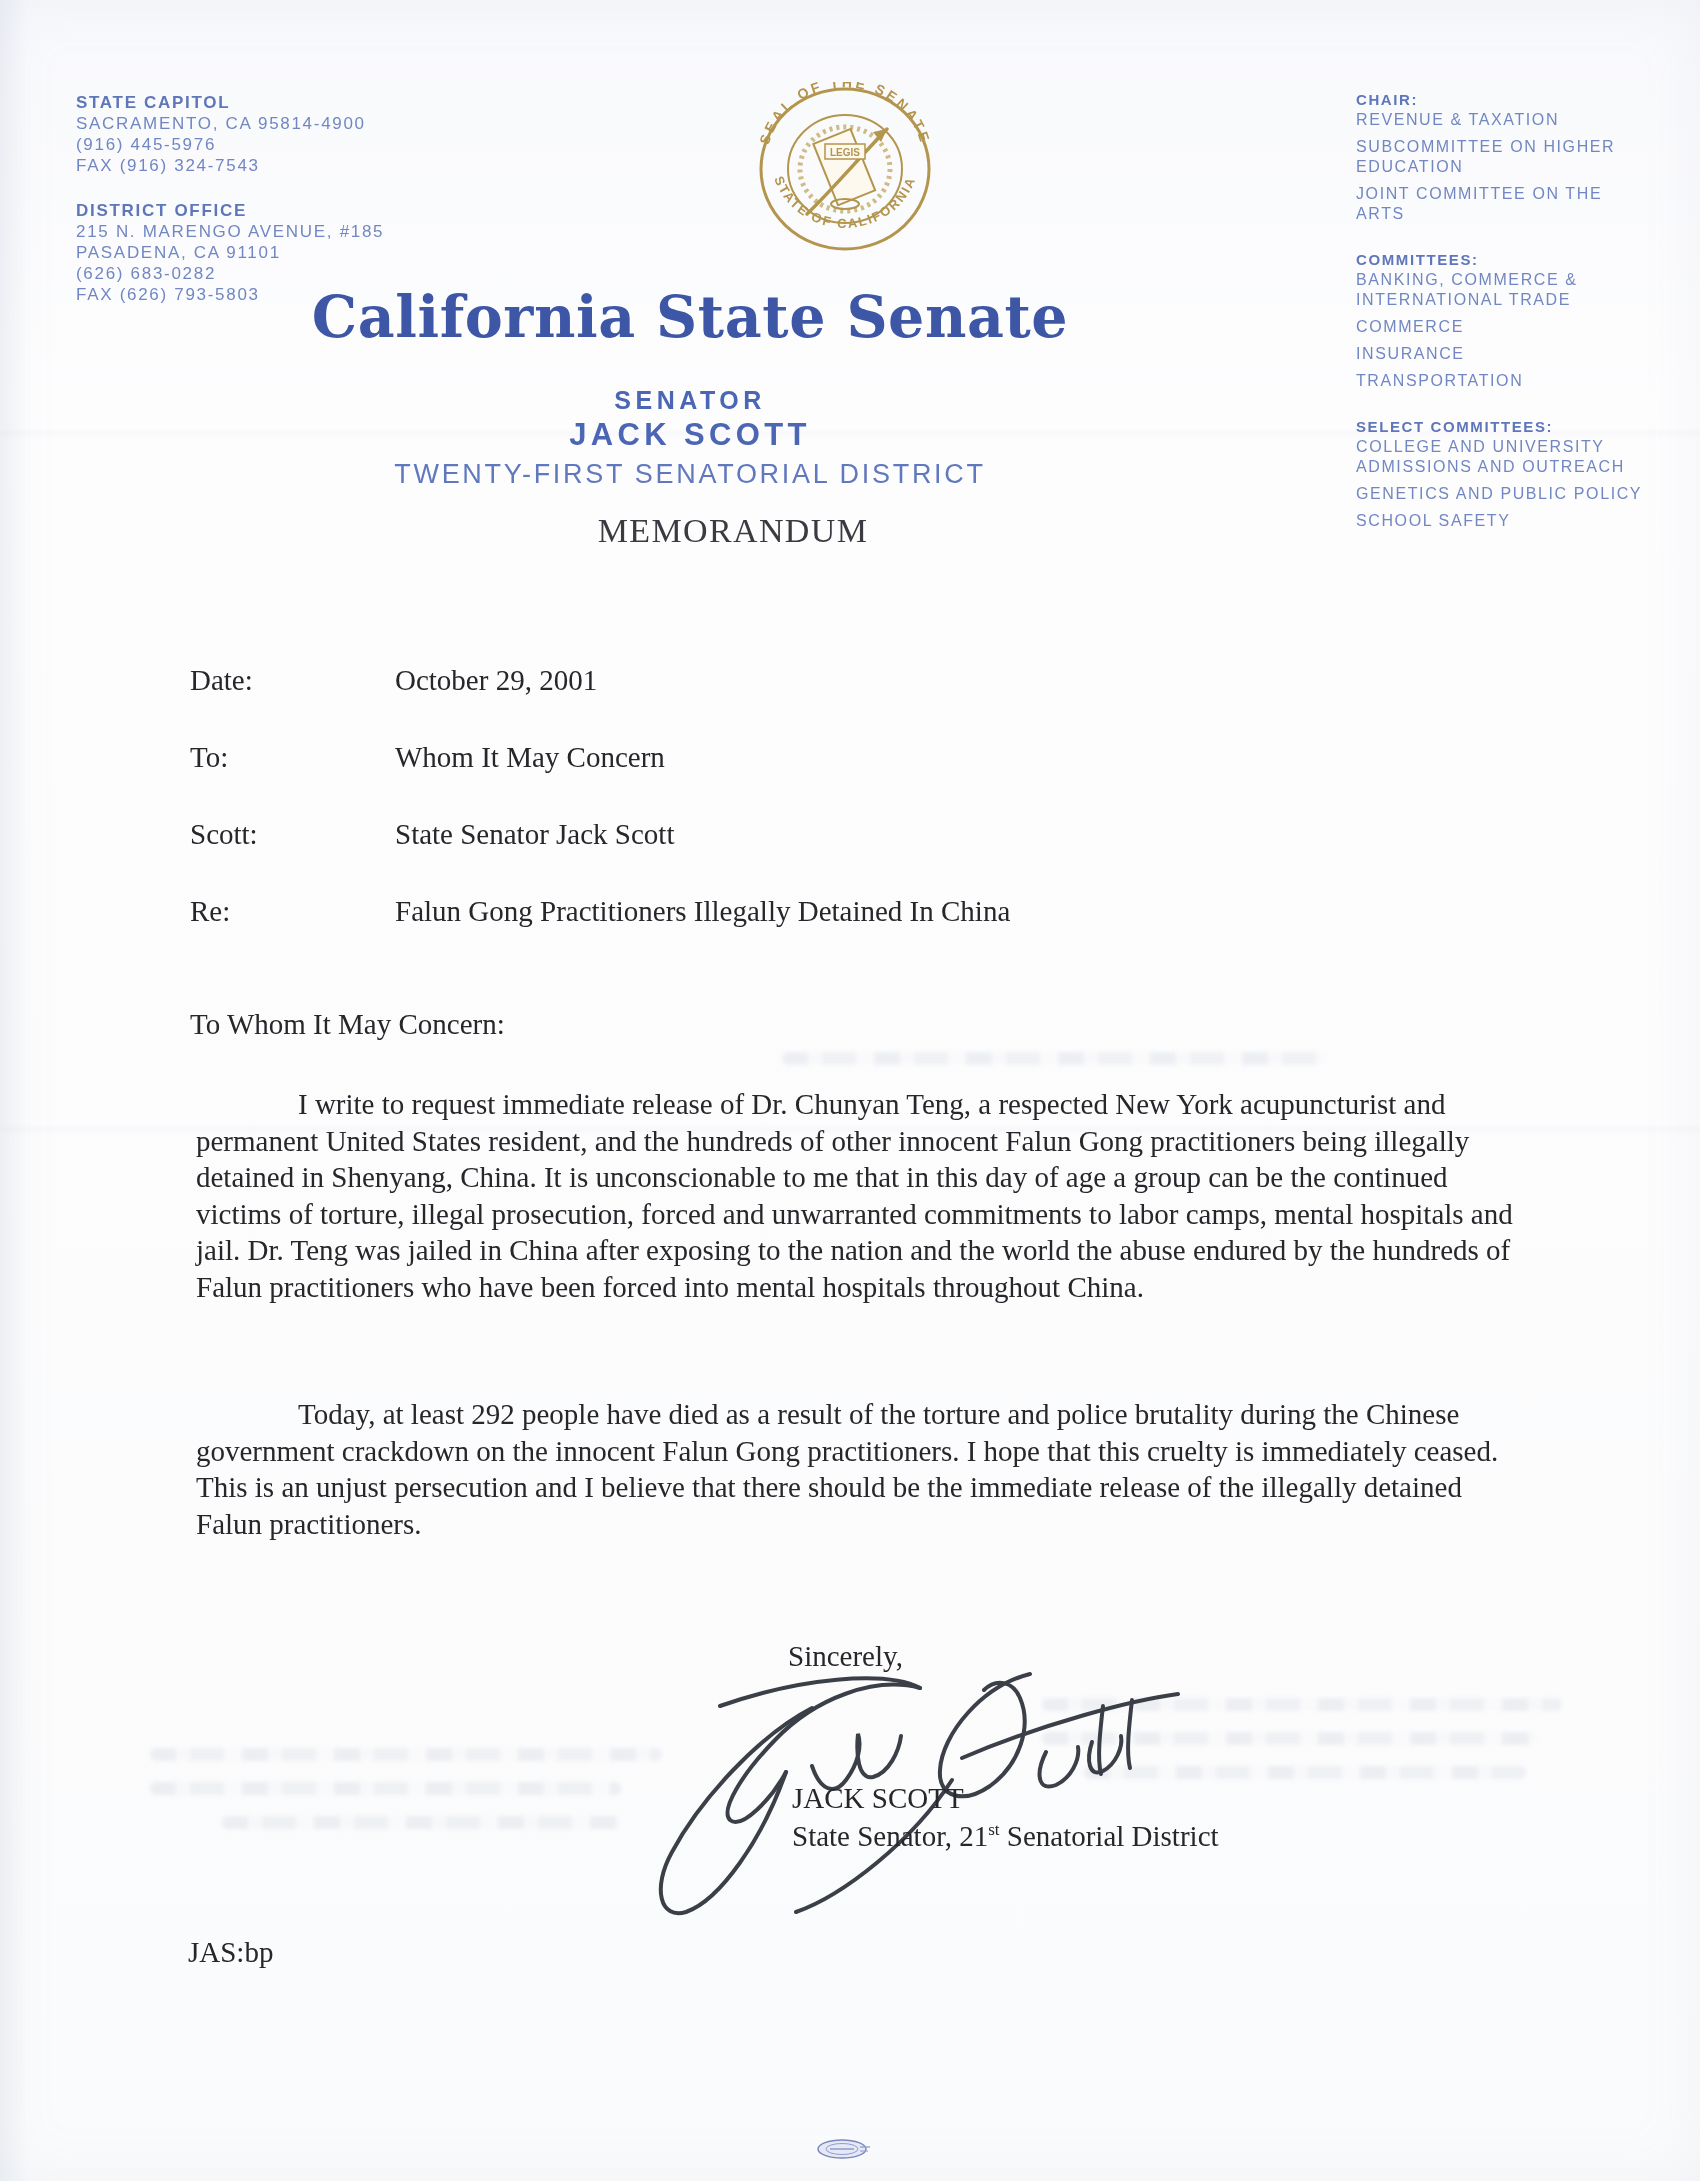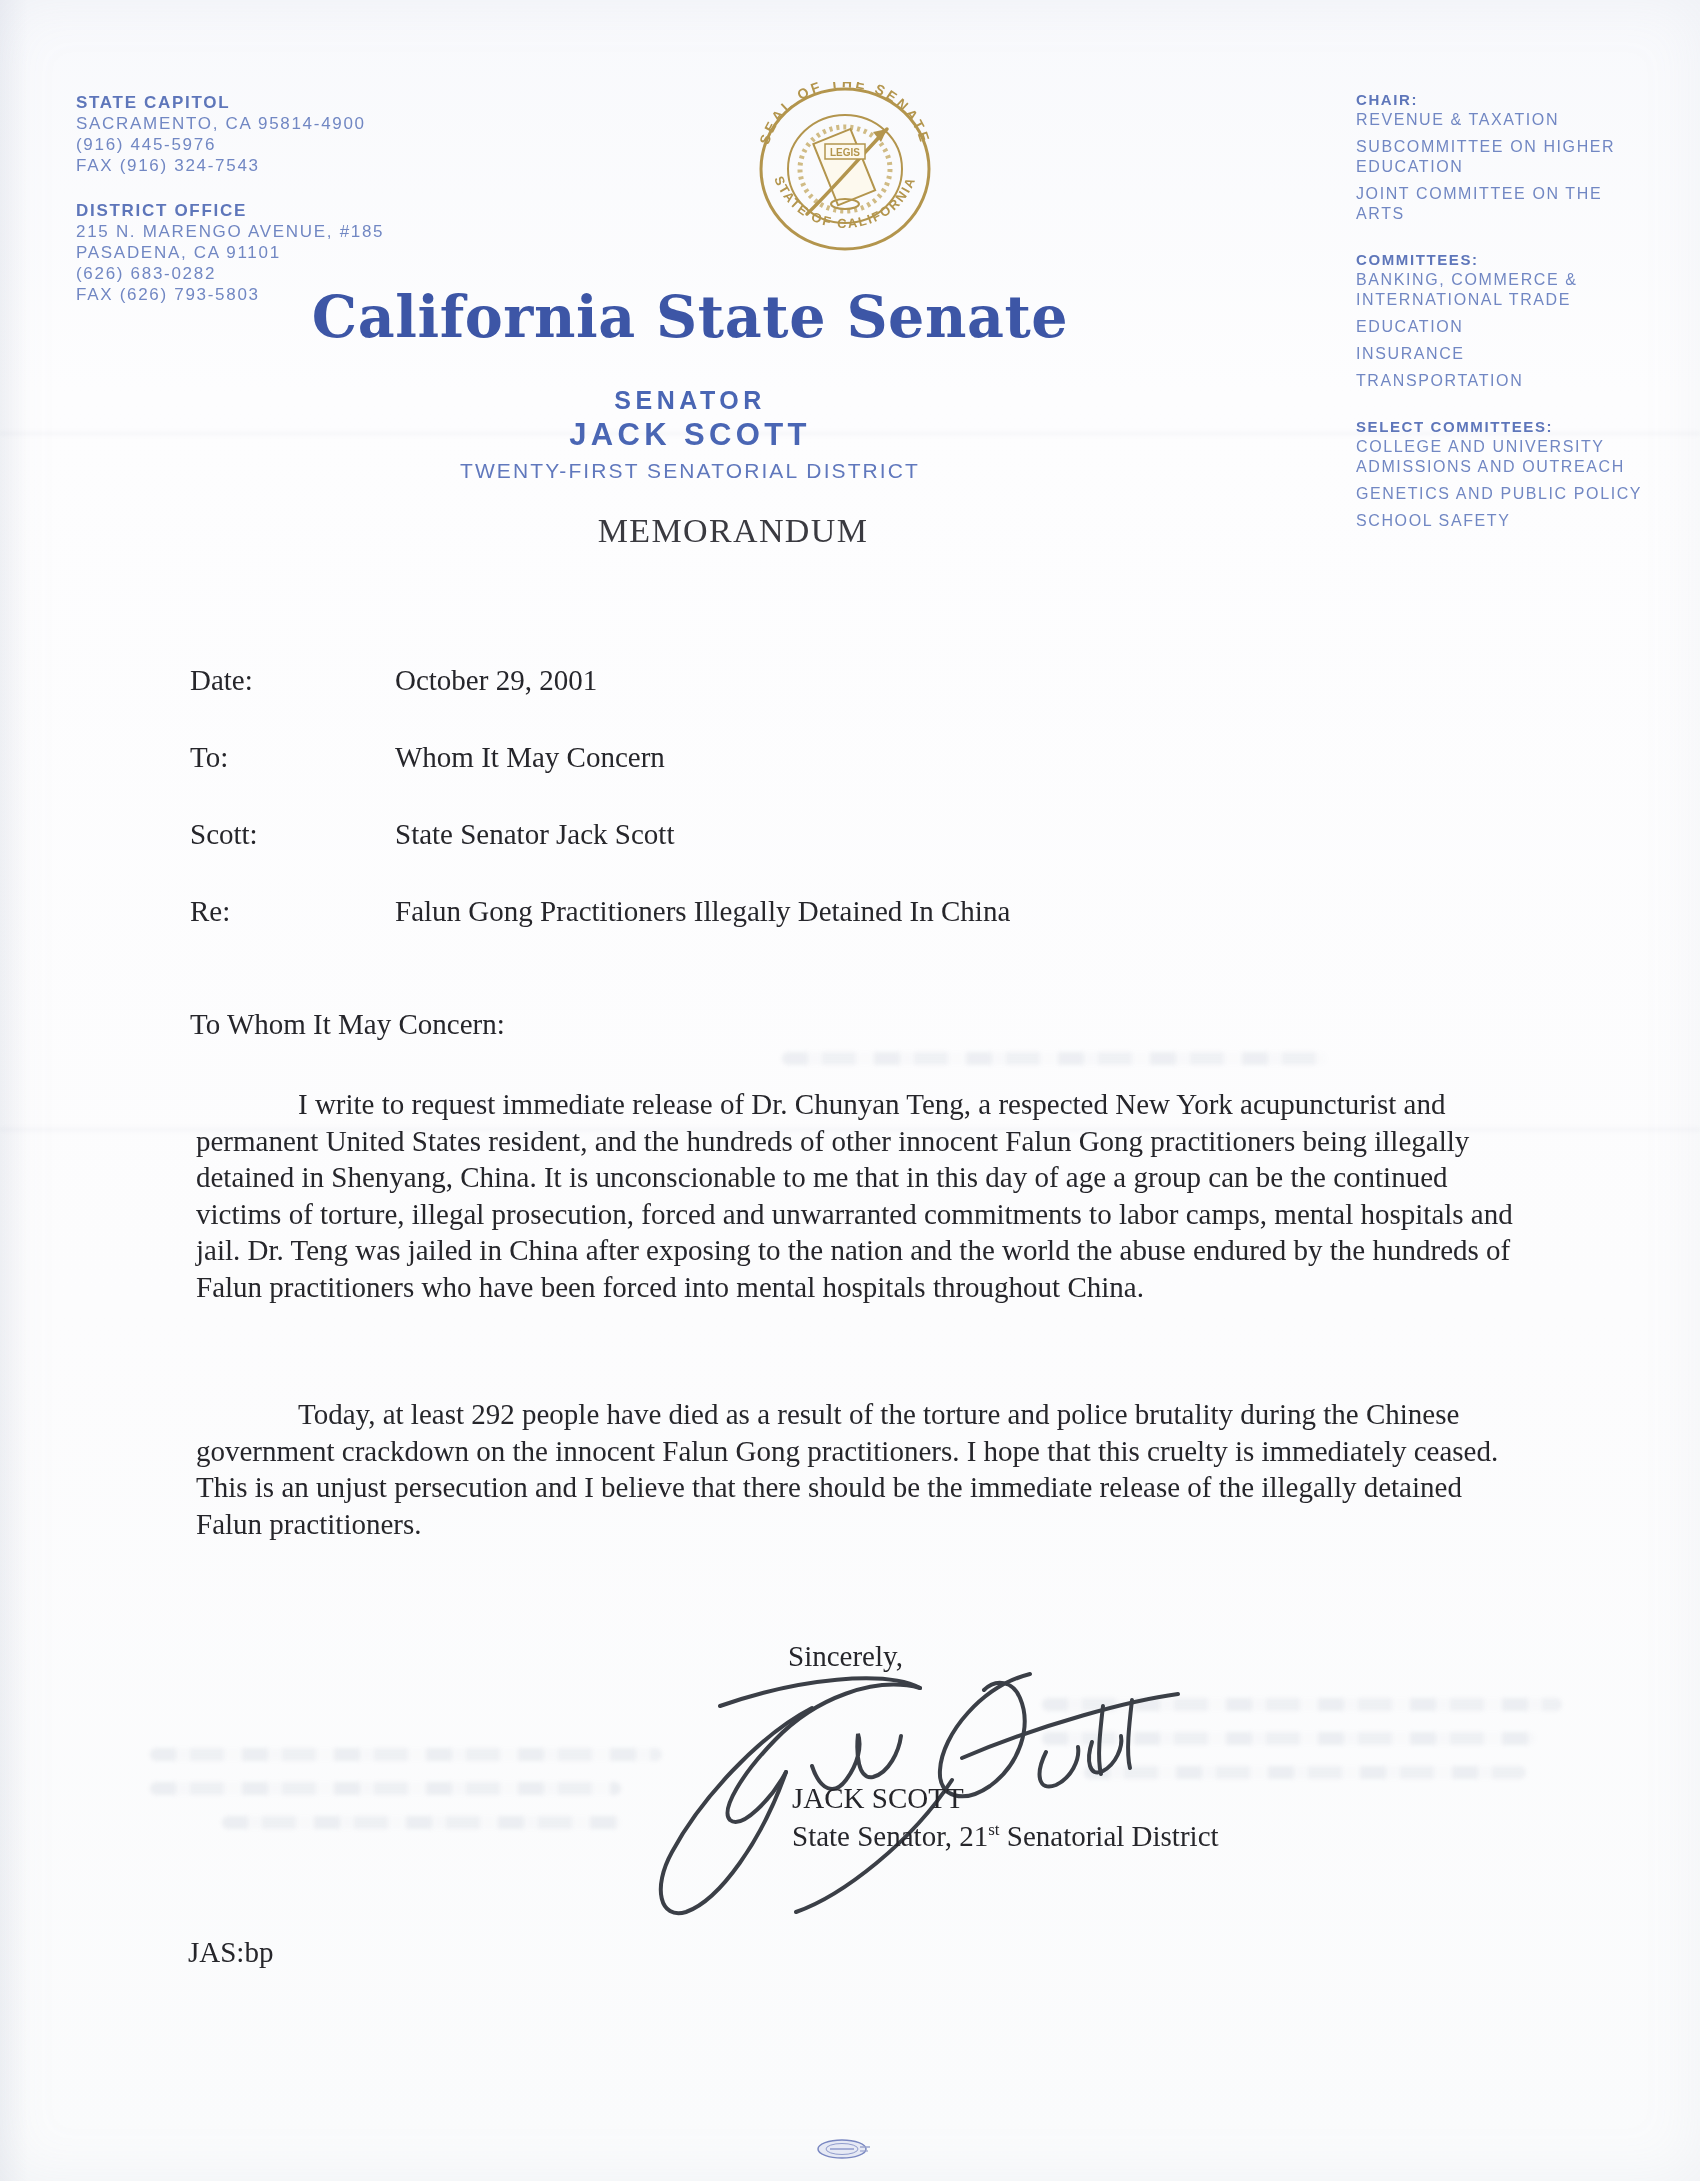--- a/index.html
+++ b/index.html
@@ -26,21 +26,21 @@
   .right-block .sec{margin-bottom:26px;}
   .right-block .item{margin-bottom:7px;}
   .right-block .hd{font-size:15px;}
 
   .center-head{position:absolute;left:0;width:1380px;text-align:center;}
   .seal-wrap{position:absolute;left:745px;top:82px;width:200px;height:175px;}
   .org-title{top:283px;font-family:"DejaVu Serif",serif;font-weight:bold;
     font-size:57px;color:#3d56a6;letter-spacing:.01em;}
   .senator-label{top:386px;font-size:25px;font-weight:bold;color:#4a66b4;letter-spacing:.18em;}
   .senator-name{top:417px;font-size:31px;font-weight:bold;color:#4a66b4;letter-spacing:.14em;}
-  .district-line{top:459px;font-size:21px;color:#6078bd;letter-spacing:.10em;}
+  .district-line{top:459px;font-size:27px;color:#6078bd;letter-spacing:.10em;}
   .memo-title{top:512px;font-family:"Liberation Serif",serif;font-size:34px;color:#3a3a40;letter-spacing:.04em;padding-left:43px;}
 
   .serif{font-family:"Liberation Serif",serif;color:#26262b;}
   .fields{position:absolute;left:190px;top:664px;width:1320px;}
   .frow{position:relative;height:77px;}
   .flabel{position:absolute;left:0;top:0;font-size:29px;}
   .fvalue{position:absolute;left:205px;top:0;font-size:29px;}
 
   .salutation{position:absolute;left:190px;top:1008px;font-size:29px;}
   .para{position:absolute;left:190px;width:1330px;font-size:29px;line-height:36.5px;text-indent:102px;margin-left:6px;}
@@ -90,21 +90,21 @@
   <div class="right-block lh">
     <div class="sec">
       <div class="hd">CHAIR:</div>
       <div class="item">REVENUE &amp; TAXATION</div>
       <div class="item">SUBCOMMITTEE ON HIGHER EDUCATION</div>
       <div class="item">JOINT COMMITTEE ON THE ARTS</div>
     </div>
     <div class="sec">
       <div class="hd">COMMITTEES:</div>
       <div class="item">BANKING, COMMERCE &amp; INTERNATIONAL TRADE</div>
-      <div class="item">EDUCATION</div>
+      <div class="item">COMMERCE</div>
       <div class="item">INSURANCE</div>
       <div class="item">TRANSPORTATION</div>
     </div>
     <div class="sec">
       <div class="hd">SELECT COMMITTEES:</div>
       <div class="item">COLLEGE AND UNIVERSITY ADMISSIONS AND OUTREACH</div>
       <div class="item">GENETICS AND PUBLIC POLICY</div>
       <div class="item">SCHOOL SAFETY</div>
     </div>
   </div>

